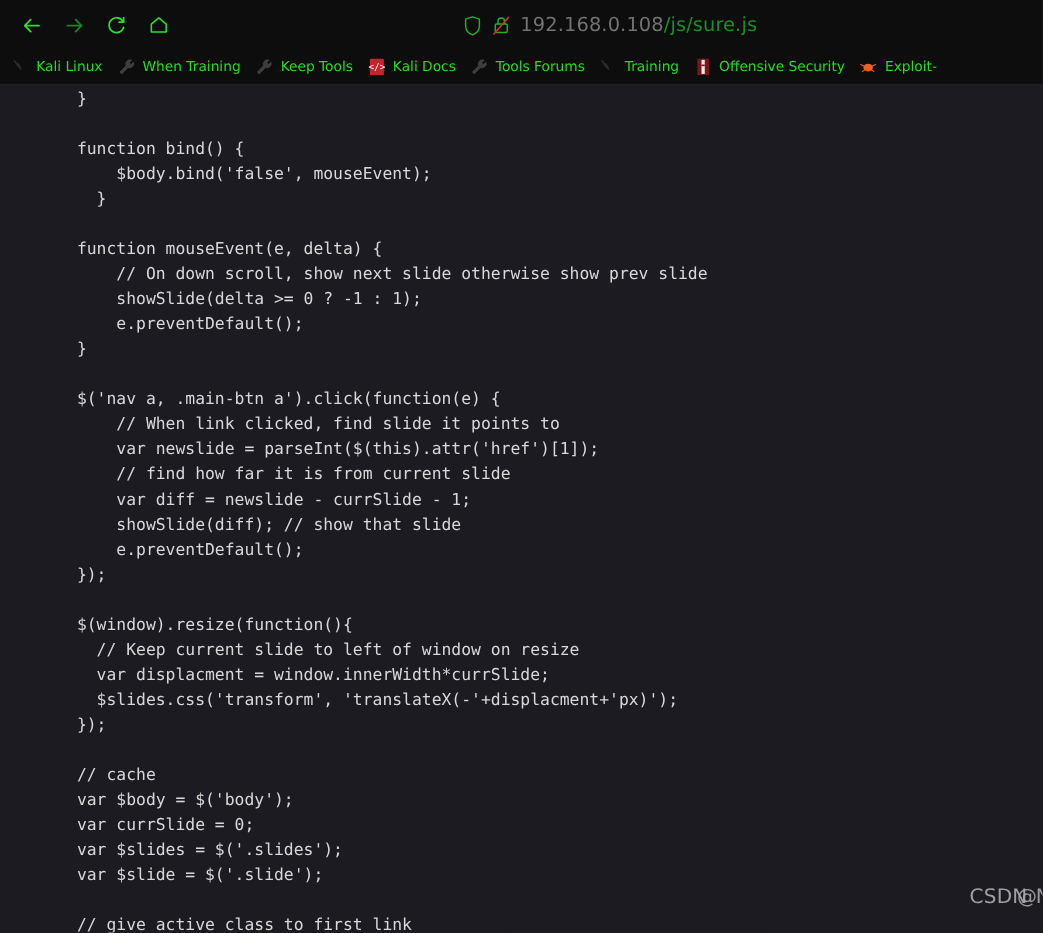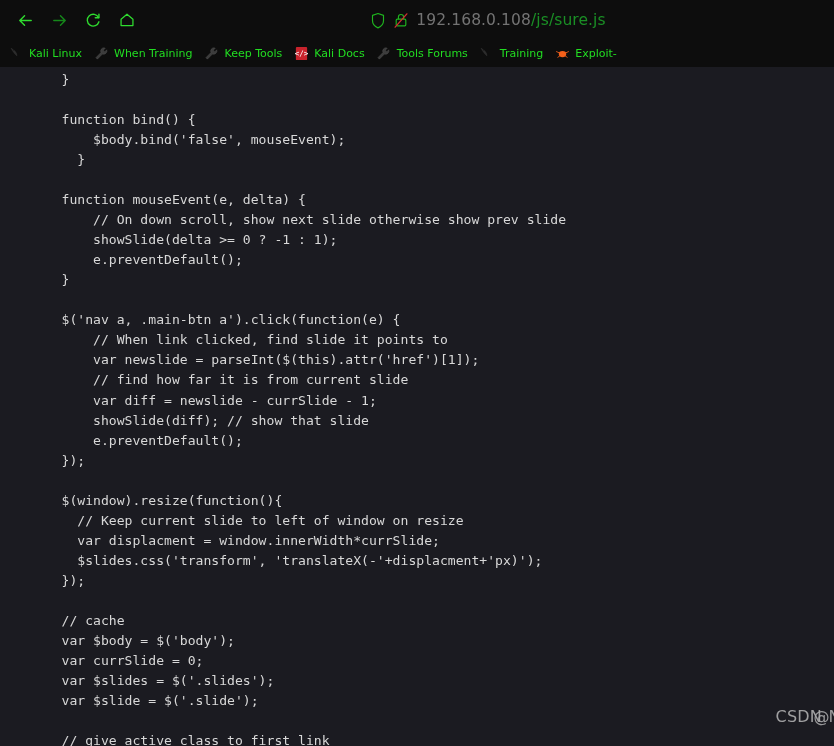--- a/index.html
+++ b/index.html
@@ -270,20 +270,30 @@
     <div class="bookmark">
       <span class="bm-icon">
         <svg width="15" height="15" viewBox="0 0 16 16">
           <path d="M2.2 2.4c1.7 1.0 3.6 2.2 4.9 4.0.9 1.3 1.3 2.6 1.4 4.0-.9-.6-1.8-1.4-2.6-2.4C4.5 6.4 3.3 4.4 2.2 2.4z" fill="#2b2b2b" stroke="#3a3a3a" stroke-width="0.4"></path>
           <circle cx="4.6" cy="4.3" r="0.55" fill="#111"></circle>
         </svg>
       </span>
       <span class="bookmark-label">Training</span>
     </div>
 
+    <div class="bookmark">
+      <span class="bm-icon">
+        <svg width="15" height="15" viewBox="0 0 16 16">
+          <rect x="3" y="1" width="10" height="14" fill="#7a1418"></rect>
+          <rect x="6.6" y="2" width="2.8" height="12" fill="#ececec"></rect>
+          <rect x="6.6" y="6" width="2.8" height="1.4" fill="#7a1418"></rect>
+        </svg>
+      </span>
+      <span class="bookmark-label">Offensive Security</span>
+    </div>
 
     <div class="bookmark">
       <span class="bm-icon">
         <svg width="15" height="15" viewBox="0 0 16 16">
           <ellipse cx="8" cy="8.6" rx="4.0" ry="3.3" fill="#f4601a"></ellipse>
           <path d="M1.6 6.0l3.6 1.6M14.4 6.0l-3.6 1.6M3.0 12.0l2.6-1.8M13.0 12.0l-2.6-1.8" stroke="#f4601a" stroke-width="0.9" stroke-linecap="round"></path>
         </svg>
       </span>
       <span class="bookmark-label">Exploit-</span>
     </div>

